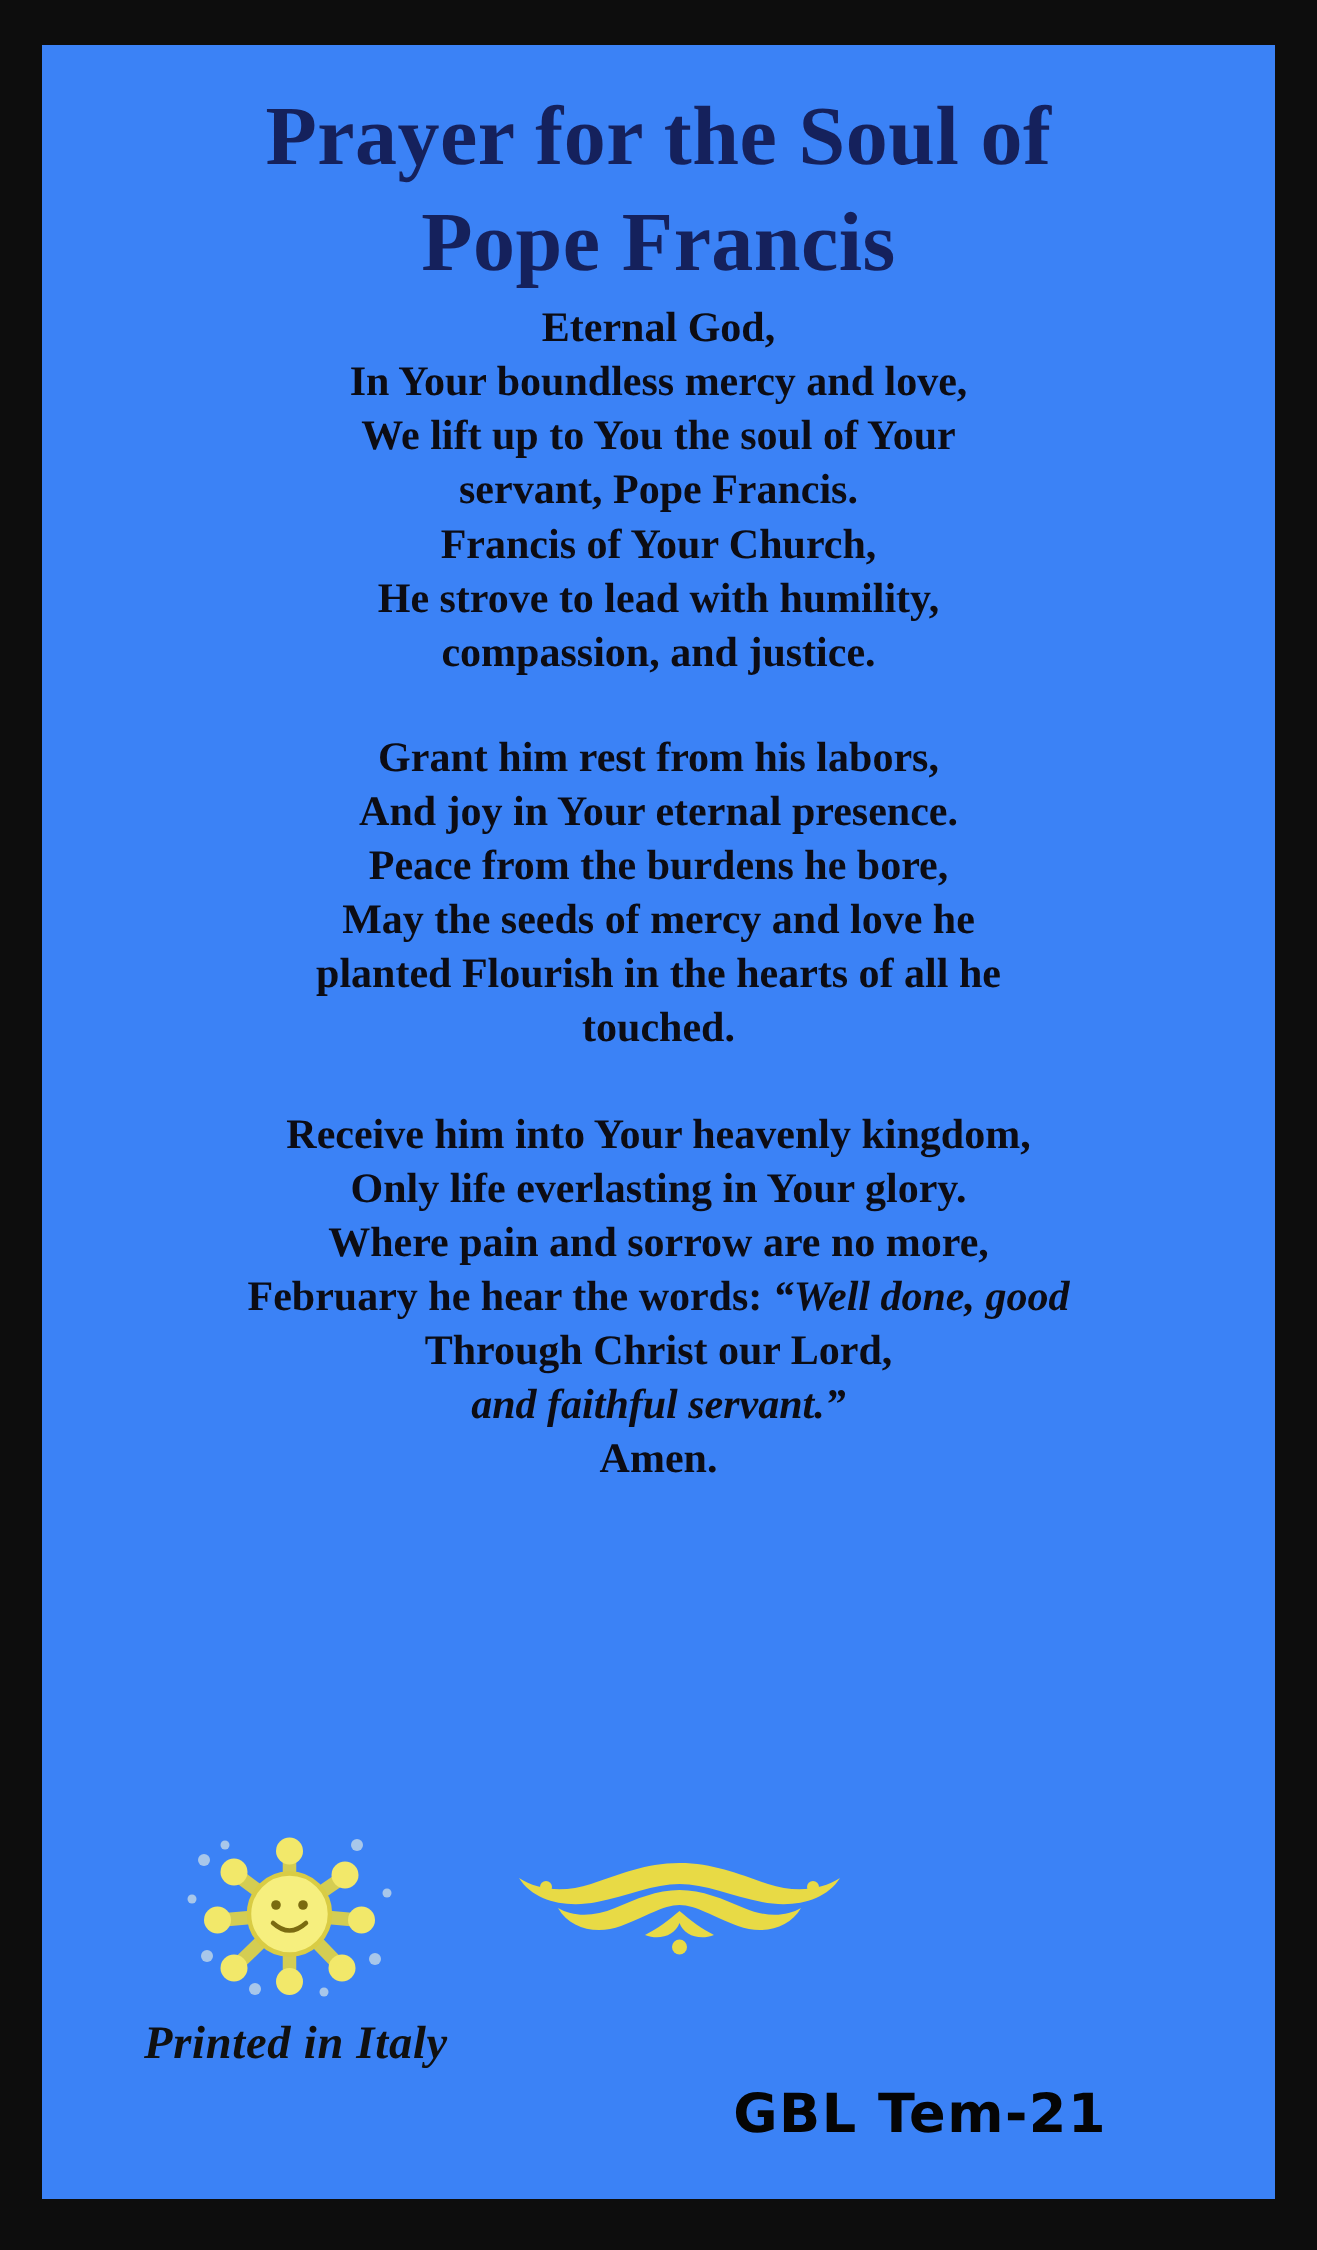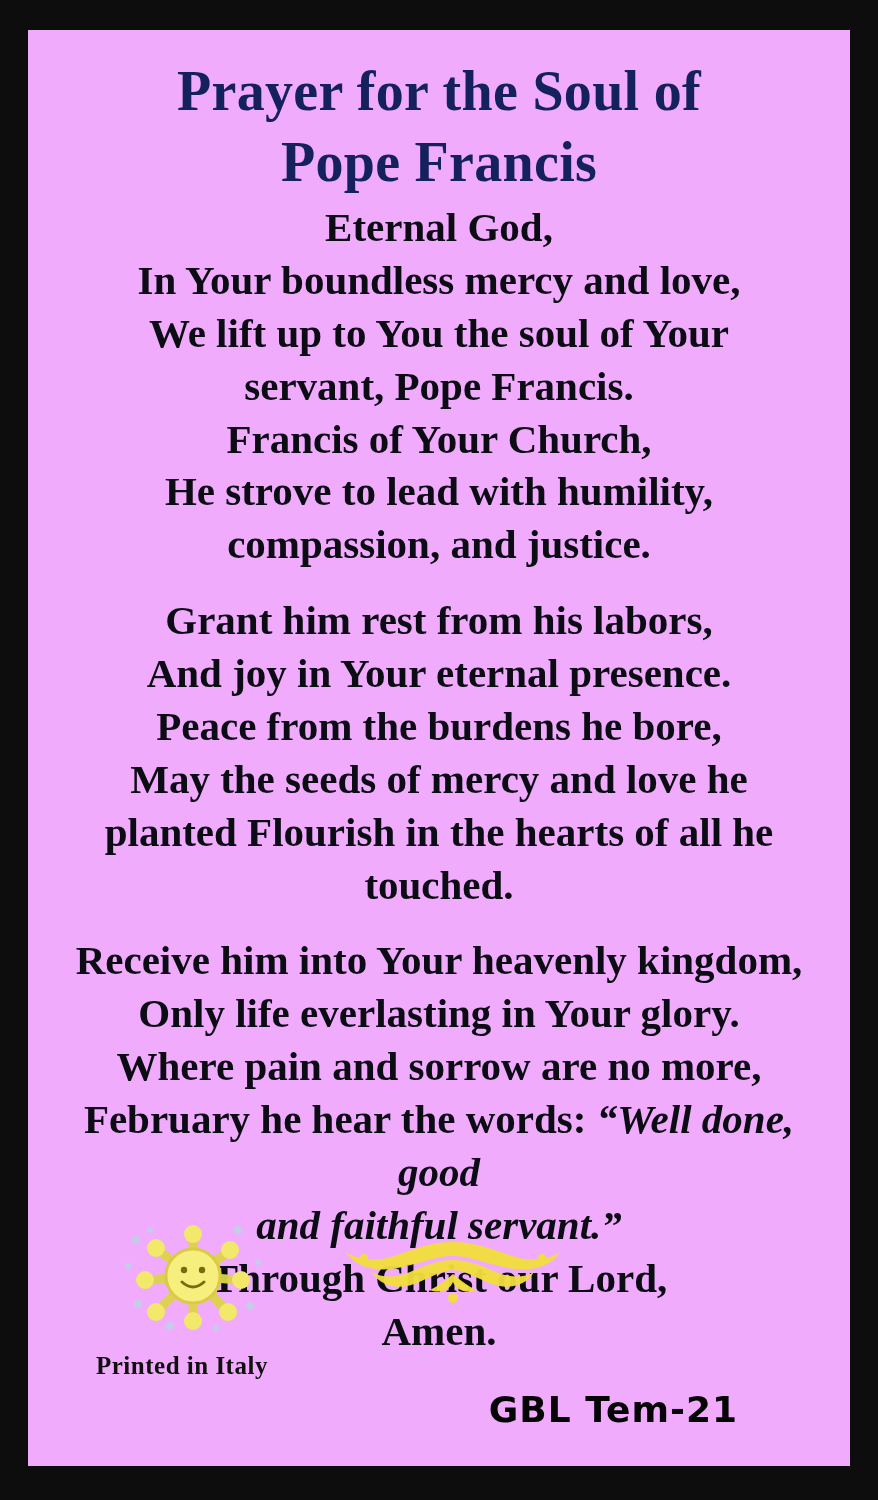--- a/index.html
+++ b/index.html
@@ -22,21 +22,21 @@
     height: 1500px;
     background: #0d0d0d;
     box-sizing: border-box;
     padding: 30px 28px 34px 28px;
   }
 
   .card-inner {
     position: relative;
     width: 100%;
     height: 100%;
-    background: #f0abfc;
+    background: #3b82f6;
     box-sizing: border-box;
     padding: 26px 18px 10px 18px;
     overflow: hidden;
   }
 
   .title {
     color: #15215c;
     font-family: "Liberation Serif", serif;
     font-weight: bold;
     font-size: 56px;
@@ -45,30 +45,30 @@
     margin: 0 0 4px 0;
     letter-spacing: 0.3px;
   }
 
   .prayer-body {
     margin: 0;
     padding: 0 6px;
     color: #0c0c14;
     font-family: "Liberation Serif", serif;
     font-weight: bold;
-    font-size: 41px;
+    font-size: 28px;
     line-height: 1.29;
     text-align: center;
   }
 
   .stanza {
     margin: 0;
   }
   .stanza + .stanza {
-    margin-top: 23px;
+    margin-top: 34px;
   }
   .line {
     display: block;
   }
   .quote-em {
     font-style: italic;
   }
 
   .ornament-sun {
     position: absolute;
@@ -86,22 +86,23 @@
     width: 230px;
     height: 70px;
     pointer-events: none;
   }
 
   .printed-in {
     position: absolute;
     left: 68px;
     bottom: 86px;
     font-family: "Liberation Serif", serif;
-    font-weight: bold;
-    font-size: 25px;
+    font-style: italic;
+    font-weight: bold;
+    font-size: 31px;
     color: #101010;
     letter-spacing: 0.5px;
   }
 
   .item-code {
     position: absolute;
     right: 112px;
     bottom: 36px;
     font-family: "DejaVu Sans", sans-serif;
     font-weight: bold;
@@ -140,22 +141,22 @@
         <span class="line">May the seeds of mercy and love he</span>
         <span class="line">planted Flourish in the hearts of all he</span>
         <span class="line">touched.</span>
       </p>
 
       <p class="stanza">
         <span class="line">Receive him into Your heavenly kingdom,</span>
         <span class="line">Only life everlasting in Your glory.</span>
         <span class="line">Where pain and sorrow are no more,</span>
         <span class="line"><span>February he hear the words: </span><span class="quote-em">“Well done, good</span></span>
+        <span class="line">Through Christ our Lord,</span>
         <span class="line quote-em">and faithful servant.”</span>
-        <span class="line">Through Christ our Lord,</span>
         <span class="line">Amen.</span>
       </p>
 
     </div>
 
     <svg class="ornament-sun" viewBox="0 0 146 116">
       <g stroke="#ddd24a" stroke-width="9" stroke-linecap="round" fill="none" opacity="0.95">
         <path d="M73 58 L73 18"></path>
         <path d="M73 58 L108 34"></path>
         <path d="M73 58 L118 62"></path>

